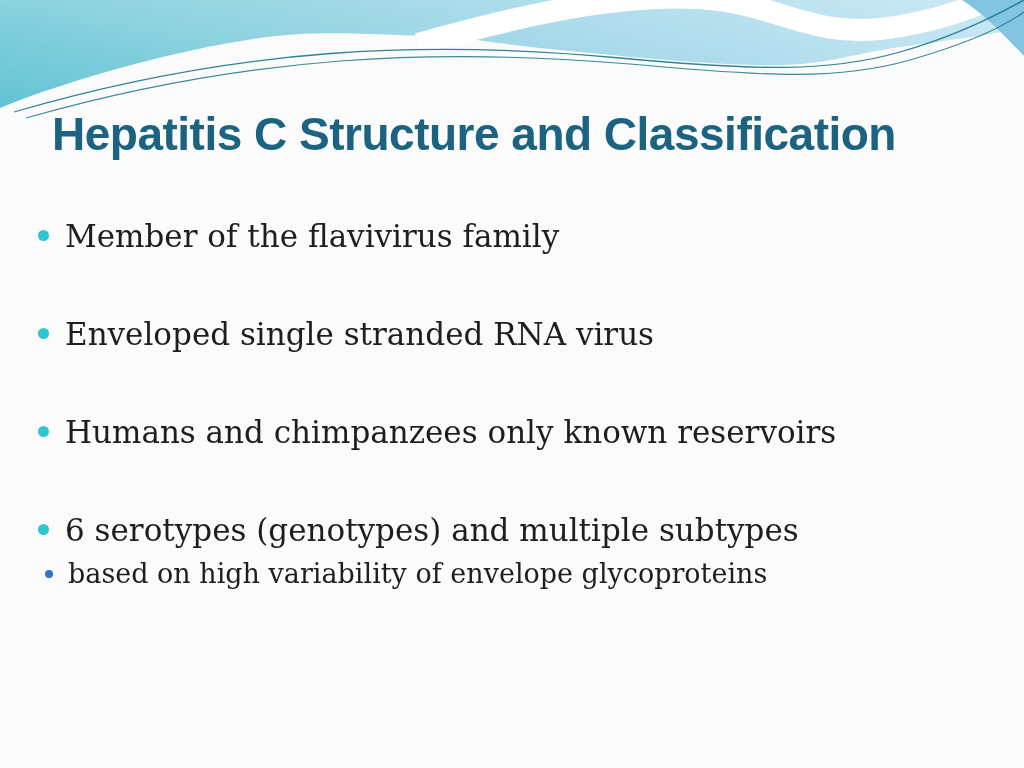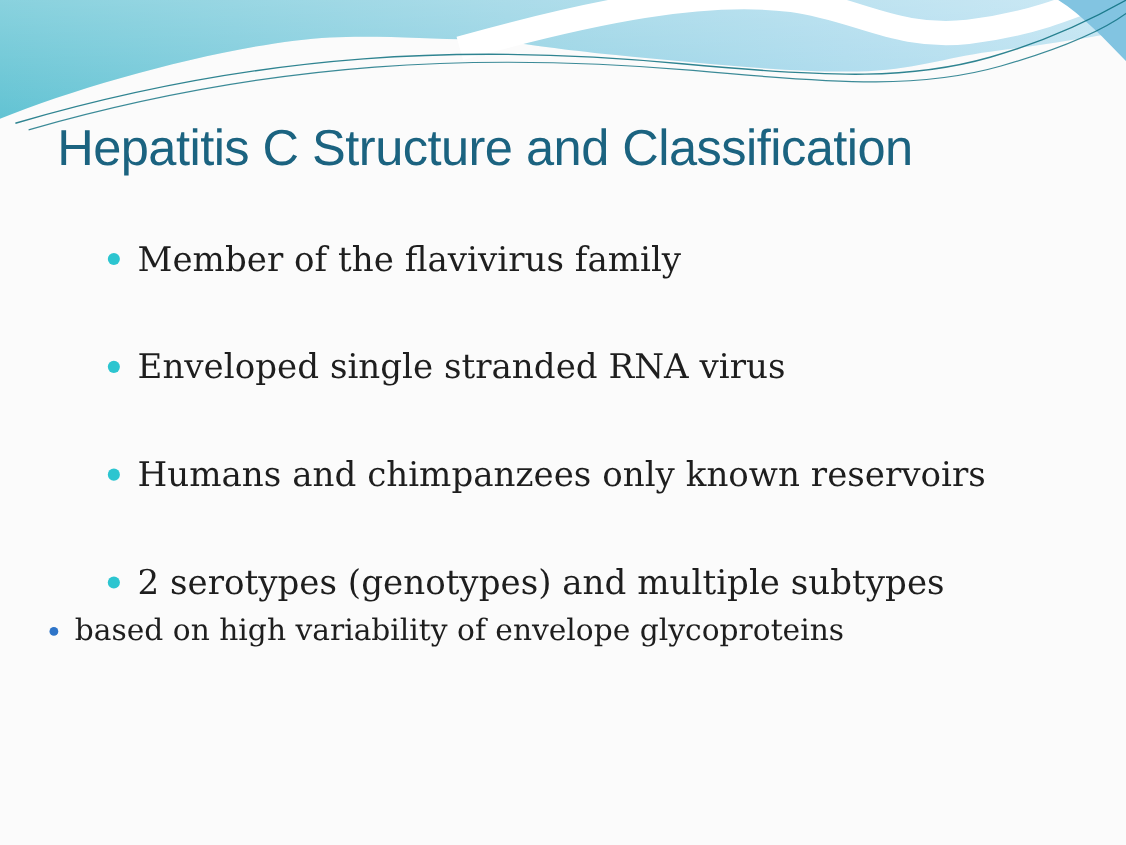--- a/index.html
+++ b/index.html
@@ -7,31 +7,31 @@
        font-family:"Liberation Sans",sans-serif;}
   .slide{position:relative;width:1024px;height:768px;background:#fbfbfb;}
 
   
   .header-wave{position:absolute;left:0;top:0;width:1024px;height:150px;}
 
   
   .slide-title{
     position:absolute;left:52px;top:106px;width:940px;
     font-family:"Liberation Sans",sans-serif;
-    font-size:46px;font-weight:400;letter-spacing:-0.5px;
+    font-size:46px;font-weight:700;letter-spacing:-0.5px;
     color:#1b6380;line-height:1.25;white-space:nowrap;
   }
 
   
   .bullet-row{
     position:absolute;left:0;display:flex;align-items:flex-start;
     font-family:"DejaVu Serif","Liberation Serif",serif;
     color:#1e1e1e;
   }
-  .bullet-row.main{padding-left:98px;font-size:31px;line-height:40px;}
+  .bullet-row.main{padding-left:38px;font-size:31px;line-height:40px;}
   .bullet-row.sub {padding-left:45px;font-size:27px;line-height:36px;}
   .dot{flex:0 0 auto;border-radius:50%;}
   .dot.main-dot{width:11px;height:11px;background:#2cc5d0;margin-top:14px;margin-right:16px;}
   .dot.sub-dot {width:8px;height:8px;background:#2e74c8;margin-top:14px;margin-right:15px;}
   .bullet-text{white-space:nowrap;}
 
   .row-1{top:216px;} .row-2{top:314px;} .row-3{top:412px;} .row-4{top:510px;}
   .row-4sub{top:556px;}
 </style>
 </head>
@@ -81,21 +81,21 @@
     <span class="bullet-text">Humans and chimpanzees only known reservoirs</span>
   </div>
 
   <div class="bullet-row main row-2">
     <span class="dot main-dot"></span>
     <span class="bullet-text">Enveloped single stranded RNA virus</span>
   </div>
 
   <div class="bullet-row main row-4">
     <span class="dot main-dot"></span>
-    <span class="bullet-text">2 serotypes (genotypes) and multiple subtypes</span>
+    <span class="bullet-text">6 serotypes (genotypes) and multiple subtypes</span>
   </div>
 
   <div class="bullet-row sub row-4sub">
     <span class="dot sub-dot"></span>
     <span class="bullet-text">based on high variability of envelope glycoproteins</span>
   </div>
 
 </div>
 
 </body></html>

